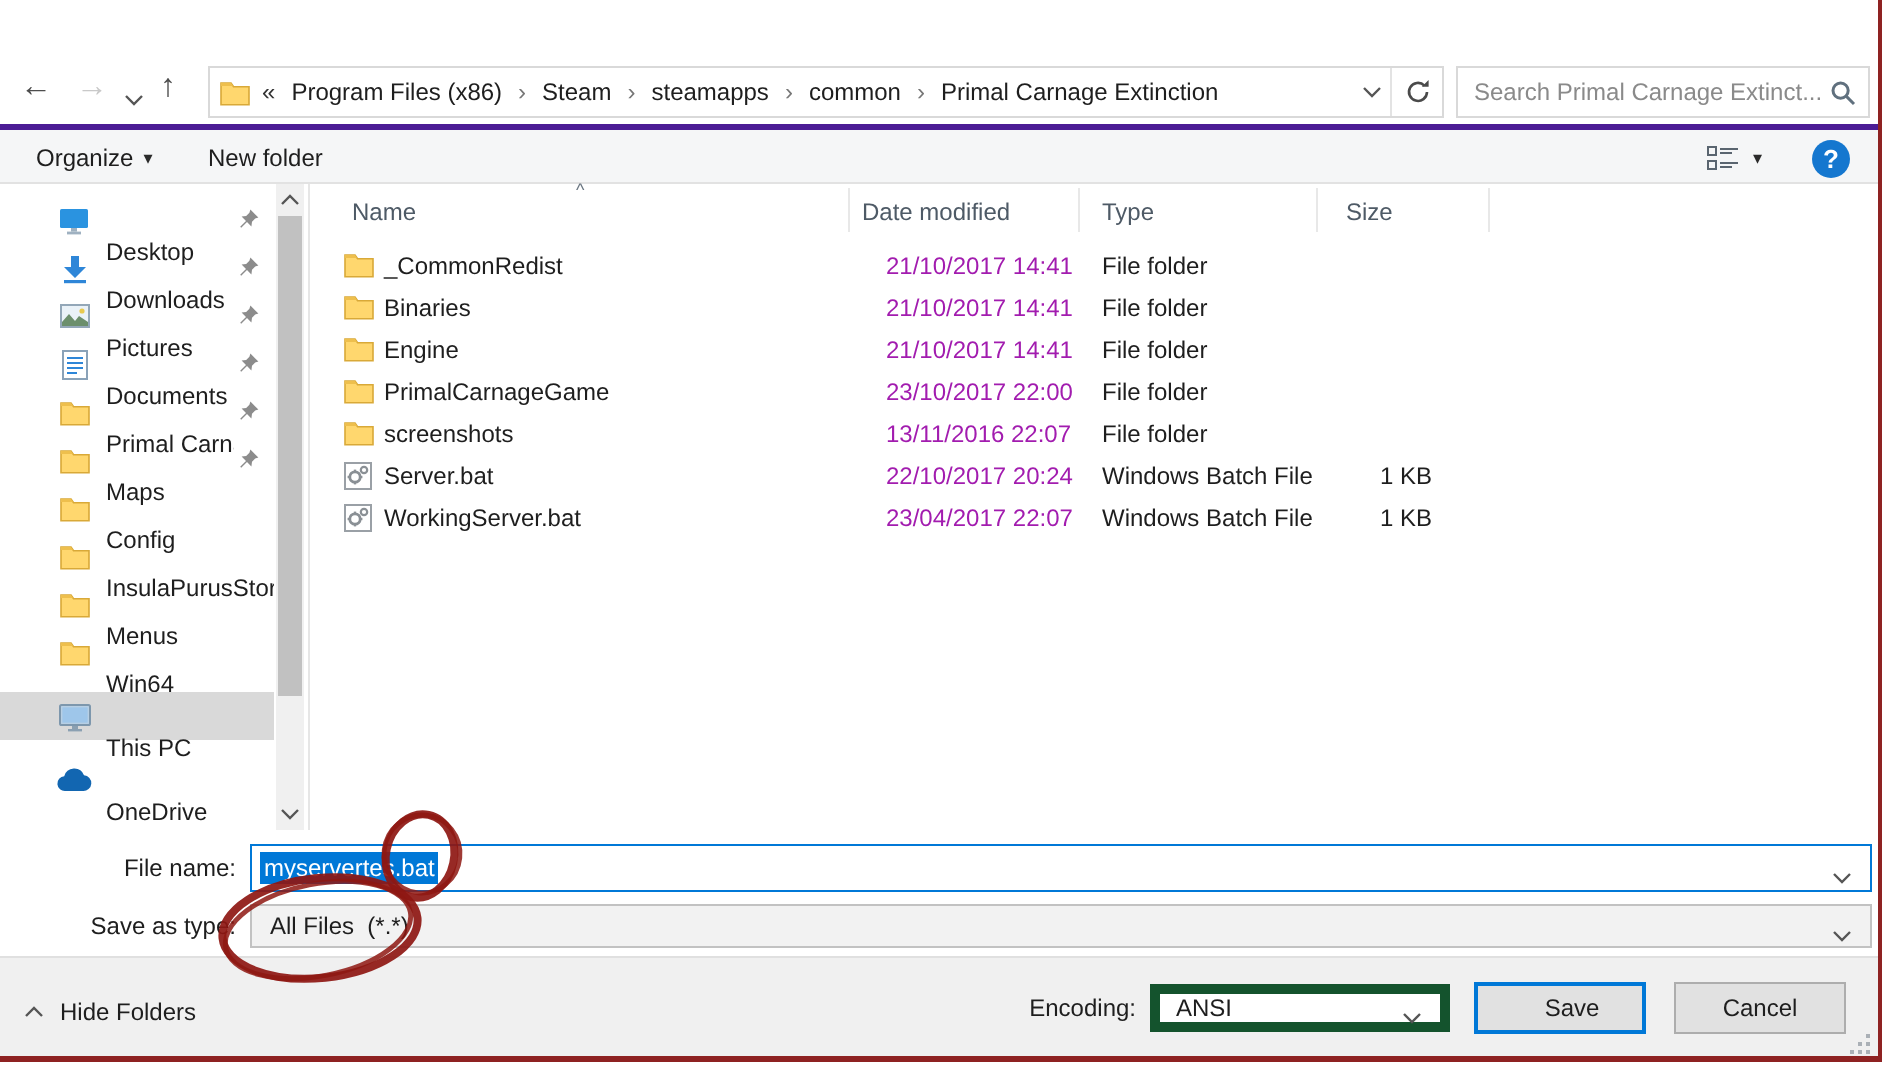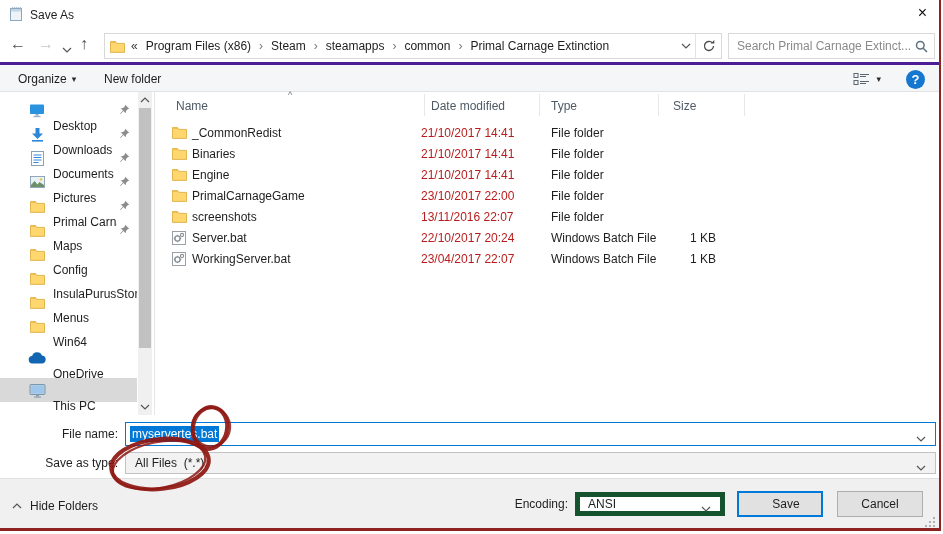--- a/index.html
+++ b/index.html
@@ -64,21 +64,21 @@
   .h-name{left:20px;}
   .sort-caret{position:absolute;left:132px;top:-2px;color:#6a7682;font-size:9px;}
   .h-date{left:275px;}
   .h-type{left:395px;}
   .h-size{left:517px;}
   .h-sep{position:absolute;top:2px;width:1px;height:22px;background:#e8e8e8;}
   .fl-rows{position:absolute;left:0;top:31px;right:0;}
   .f-row{position:relative;height:21px;}
   .f-ic{position:absolute;left:16px;top:3px;}
   .f-name{position:absolute;left:36px;top:3px;white-space:nowrap;}
-  .f-date{position:absolute;left:265px;top:3px;color:#b91c1c;}
+  .f-date{position:absolute;left:287px;top:3px;color:#a21caf;}
   .f-type{position:absolute;left:395px;top:3px;}
   .f-size{position:absolute;left:492px;top:3px;width:68px;text-align:right;}
   
   .fields{position:absolute;left:0;top:415px;right:0;height:63px;background:#fff;}
   .fld-label{position:absolute;left:0;width:118px;text-align:right;color:#1e1e1e;}
   .lbl-name{top:12px;}
   .lbl-type{top:41px;}
   .combo{position:absolute;left:125px;width:811px;display:flex;align-items:center;}
   .combo .chev{position:absolute;right:9px;top:50%;margin-top:-3px;}
   .filename{top:7px;height:24px;border:1px solid var(--accent,#0078d7);background:#fff;padding-left:4px;}
@@ -106,35 +106,20 @@
   
   .anno-overlay{position:absolute;left:0;top:0;z-index:50;pointer-events:none;}
   .anno{fill:none;stroke:var(--annotation,#8e1712);stroke-width:4;opacity:0.92;}
   .anno.thin{stroke-width:2.4;opacity:0.85;}
 </style>
 </head>
 <body>
 
 <div class="window" style="--accent: #0078d7; --selection: #0078d7; --annotation: #8e1712; --window-border: #8e2222;">
 
-  <div class="titlebar">
-    <span class="app-ic"><svg width="17" height="17" viewBox="0 0 17 17">
-          <rect x="2.5" y="3.5" width="11" height="12" fill="#eef3f8" stroke="#8fa8bf"></rect>
-          <rect x="3" y="4" width="10" height="2.5" fill="#c3d4e4"></rect>
-          <g fill="#8fa8bf">
-            <circle cx="4.5" cy="3" r="0.8"></circle>
-            <circle cx="6.5" cy="3" r="0.8"></circle>
-            <circle cx="8.5" cy="3" r="0.8"></circle>
-            <circle cx="10.5" cy="3" r="0.8"></circle>
-            <circle cx="12.5" cy="3" r="0.8"></circle>
-          </g>
-        </svg></span>
-    <span class="title">Save As</span>
-    <span class="close-btn">×</span>
-  </div>
 
   <div class="navrow">
     <span class="nav-ic back">←</span>
     <span class="nav-ic fwd">→</span>
     <span class="nav-chev"><svg width="10" height="6" viewBox="0 0 10 6">
           <polyline points="1,1 5,5 9,1" fill="none" stroke="#555" stroke-width="1.2"></polyline>
         </svg></span>
     <span class="nav-ic up">↑</span>
 
     <div class="addressbar">
@@ -230,50 +215,50 @@
                 <rect x="2" y="13" width="11" height="1.6" fill="#2e86d8"></rect>
               </svg>
             </span>
             <span class="sb-label">Downloads</span>
             <span class="pin"><svg width="11" height="11" viewBox="0 0 11 11">
                 <path d="M6.2 0.8l4 4-1.6.5L7 6.9l-.3 2.3L4.5 7 1.6 9.9l-.5-.5L4 6.5 1.8 4.3l2.3-.3L5.7 2.4z" fill="#8c8c8c"></path>
               </svg></span>
           </div>
           <div class="sb-item pinned">
             <span class="sb-ic">
+              <svg width="15" height="12" viewBox="0 0 15 12">
+                <rect x="0.5" y="0.5" width="14" height="11" fill="#eaf2f8" stroke="#93a7b8"></rect>
+                <path d="M1 9l3.5-4 3 3.5 2-2.5L14 9v2H1z" fill="#6c8f6c"></path>
+                <circle cx="11" cy="3.5" r="1.3" fill="#e8c94f"></circle>
+              </svg>
+            </span>
+            <span class="sb-label">Pictures</span>
+            <span class="pin"><svg width="11" height="11" viewBox="0 0 11 11">
+                <path d="M6.2 0.8l4 4-1.6.5L7 6.9l-.3 2.3L4.5 7 1.6 9.9l-.5-.5L4 6.5 1.8 4.3l2.3-.3L5.7 2.4z" fill="#8c8c8c"></path>
+              </svg></span>
+          </div>
+          <div class="sb-item pinned">
+            <span class="sb-ic">
               <svg width="13" height="15" viewBox="0 0 13 15">
                 <rect x="0.5" y="0.5" width="12" height="14" fill="#fff" stroke="#8aa2b8"></rect>
                 <g stroke="#2e86d8" stroke-width="1">
                   <line x1="2.5" y1="4" x2="10.5" y2="4"></line>
                   <line x1="2.5" y1="6.5" x2="10.5" y2="6.5"></line>
                   <line x1="2.5" y1="9" x2="10.5" y2="9"></line>
                   <line x1="2.5" y1="11.5" x2="7.5" y2="11.5"></line>
                 </g>
               </svg>
             </span>
             <span class="sb-label">Documents</span>
             <span class="pin"><svg width="11" height="11" viewBox="0 0 11 11">
                 <path d="M6.2 0.8l4 4-1.6.5L7 6.9l-.3 2.3L4.5 7 1.6 9.9l-.5-.5L4 6.5 1.8 4.3l2.3-.3L5.7 2.4z" fill="#8c8c8c"></path>
               </svg></span>
           </div>
           <div class="sb-item pinned">
             <span class="sb-ic">
-              <svg width="15" height="12" viewBox="0 0 15 12">
-                <rect x="0.5" y="0.5" width="14" height="11" fill="#eaf2f8" stroke="#93a7b8"></rect>
-                <path d="M1 9l3.5-4 3 3.5 2-2.5L14 9v2H1z" fill="#6c8f6c"></path>
-                <circle cx="11" cy="3.5" r="1.3" fill="#e8c94f"></circle>
-              </svg>
-            </span>
-            <span class="sb-label">Pictures</span>
-            <span class="pin"><svg width="11" height="11" viewBox="0 0 11 11">
-                <path d="M6.2 0.8l4 4-1.6.5L7 6.9l-.3 2.3L4.5 7 1.6 9.9l-.5-.5L4 6.5 1.8 4.3l2.3-.3L5.7 2.4z" fill="#8c8c8c"></path>
-              </svg></span>
-          </div>
-          <div class="sb-item pinned">
-            <span class="sb-ic">
               <svg width="15" height="13" viewBox="0 0 15 13">
                 <path d="M0.5 1.5h5l1.3 1.9h7.7v9H0.5z" fill="#ffd76e" stroke="#d9a938" stroke-width="0.8"></path>
                 <path d="M0.5 1.5h5l1 1.5h-6z" fill="#eebf4d"></path>
               </svg>
             </span>
             <span class="sb-label">Primal Carna</span>
             <span class="pin"><svg width="11" height="11" viewBox="0 0 11 11">
                 <path d="M6.2 0.8l4 4-1.6.5L7 6.9l-.3 2.3L4.5 7 1.6 9.9l-.5-.5L4 6.5 1.8 4.3l2.3-.3L5.7 2.4z" fill="#8c8c8c"></path>
               </svg></span>
           </div>
@@ -317,39 +302,39 @@
             <span class="sb-label">Menus</span>
           </div>
           <div class="sb-item">
             <span class="sb-ic">
               <svg width="15" height="13" viewBox="0 0 15 13">
                 <path d="M0.5 1.5h5l1.3 1.9h7.7v9H0.5z" fill="#ffd76e" stroke="#d9a938" stroke-width="0.8"></path>
                 <path d="M0.5 1.5h5l1 1.5h-6z" fill="#eebf4d"></path>
               </svg>
             </span>
             <span class="sb-label">Win64</span>
-          </div>
-          <div class="sb-item gap">
-            <span class="sb-ic">
-              <svg width="18" height="12" viewBox="0 0 18 12">
-                <path d="M4.7 11.5a3.7 3.7 0 01-.6-7.4A5.2 5.2 0 0114 3.6a3.2 3.2 0 01-.6 7.9z" fill="#1266b1"></path>
-              </svg>
-            </span>
-            <span class="sb-label">OneDrive</span>
           </div>
           <div class="sb-item selected gap">
             <span class="sb-ic">
               <svg width="17" height="15" viewBox="0 0 17 15">
                 <rect x="1" y="1.5" width="15" height="10" rx="0.8" fill="#b7cfe4" stroke="#7d97ad"></rect>
                 <rect x="2.2" y="2.7" width="12.6" height="7.6" fill="#9ec6ea"></rect>
                 <rect x="7" y="12" width="3" height="1.5" fill="#8ba0b2"></rect>
                 <rect x="5" y="13.5" width="7" height="1.2" fill="#8ba0b2"></rect>
               </svg>
             </span>
             <span class="sb-label">This PC</span>
+          </div>
+          <div class="sb-item gap">
+            <span class="sb-ic">
+              <svg width="18" height="12" viewBox="0 0 18 12">
+                <path d="M4.7 11.5a3.7 3.7 0 01-.6-7.4A5.2 5.2 0 0114 3.6a3.2 3.2 0 01-.6 7.9z" fill="#1266b1"></path>
+              </svg>
+            </span>
+            <span class="sb-label">OneDrive</span>
           </div>
         </div>
       <div class="sb-scroll">
         <span class="arr up">
             <svg width="10" height="6" viewBox="0 0 10 6">
               <polyline points="1,5 5,1 9,5" fill="none" stroke="#555" stroke-width="1.2"></polyline>
             </svg>
           </span>
         <span class="sb-thumb"></span>
         <span class="arr dn">

